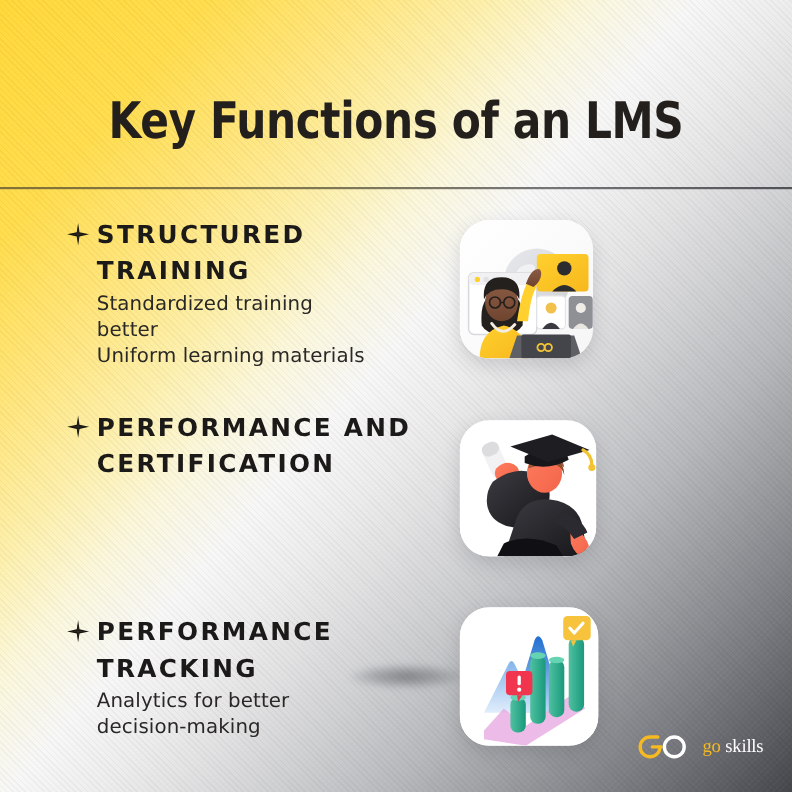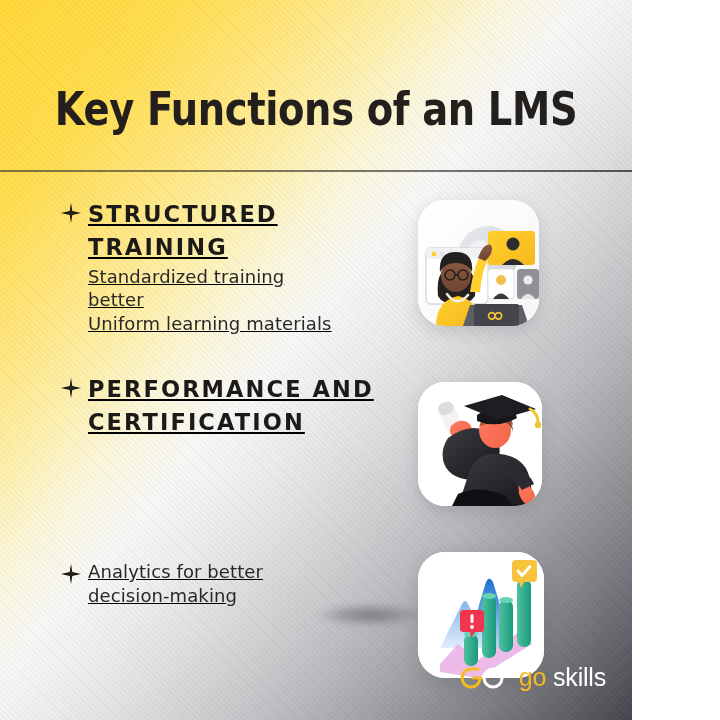--- a/index.html
+++ b/index.html
@@ -6,21 +6,21 @@
   html,body { width:720px; height:720px; overflow:hidden; }
   body {
     font-family:"Liberation Sans", sans-serif;
     position:relative;
     background:#fff;
   }
 
   
   #slide {
     position:absolute; inset:0;
-    width:632px; height:720px;
+    width:720px; height:720px;
     overflow:hidden;
     background:
       linear-gradient(131deg,
         #ffd83a 0%,
         #ffdd4d 14%,
         #ffe680 25%,
         #fdf0ad 33%,
         #fbf7dc 40%,
         #f7f7f7 47%,
         #ededed 53%,
@@ -59,21 +59,21 @@
   #divider {
     position:absolute;
     left:0; right:0; top:170px;
     height:2px;
     background:linear-gradient(90deg,#6d6036 0%, #6b6340 35%, #5d5e60 70%, #3a3b3f 100%);
     opacity:.85;
   }
 
   
   .section { position:absolute; }
-  .sec-text { position:absolute;text-decoration:underline; }
+  .sec-text { position:absolute; }
 
   .bullet {
     position:absolute;
     left:0; top:0;
     width:22px; height:22px;
   }
   .bullet svg { display:block; width:22px; height:22px; }
 
   .heading {
     font-size:22.5px;
@@ -114,22 +114,22 @@
   }
 
   
   #logo {
     position:absolute;
     right:26px; bottom:28px;
     display:flex; align-items:center; gap:11px;
   }
   #logo-mark { width:48px; height:26px; display:block; }
   #logo-text {
-    font-size:25px;
-    font-family:Liberation Sans, sans-serif;
+    font-size:17px;
+    font-family:Liberation Serif, serif;
     letter-spacing:-.2px;
     white-space:nowrap;
   }
   #logo-go { color:#f5b921; font-weight:400; }
   #logo-skills { color:#ffffff; font-weight:400; }
 </style>
 </head>
 <body>
 
 <div id="slide">
@@ -278,20 +278,22 @@
   </div>
 
   <div class="section" style="left:60px; top:563px; width:350px;">
     <span class="bullet">
       <svg viewBox="0 0 22 22" aria-hidden="true">
         <path d="M11 0.8 L12.25 9.05 L21 11 L12.25 12.95 L11 21.2 L9.75 12.95 L1 11 L9.75 9.05 Z" fill="#17150f"></path>
         <path d="M11 3.6 L11.7 10.3 L18 11 L11.7 11.7 L11 18.4 L10.3 11.7 L4 11 L10.3 10.3 Z" fill="#2c2820"></path>
       </svg>
     </span>
     <div class="sec-text" style="left:28px; top:-4px; width:322px;">
+      <div class="heading">PERFORMANCE
+TRACKING</div>
       <div class="body">Analytics for better
 decision-making</div>
     </div>
   </div>
 
   <div class="blob-shadow" style="left:318px; top:604px;"></div>
 
   <div class="card" style="left:418px; top:552px; width:126px; height:126px;">
     <svg viewBox="0 0 126 126" aria-hidden="true">
       <defs>

